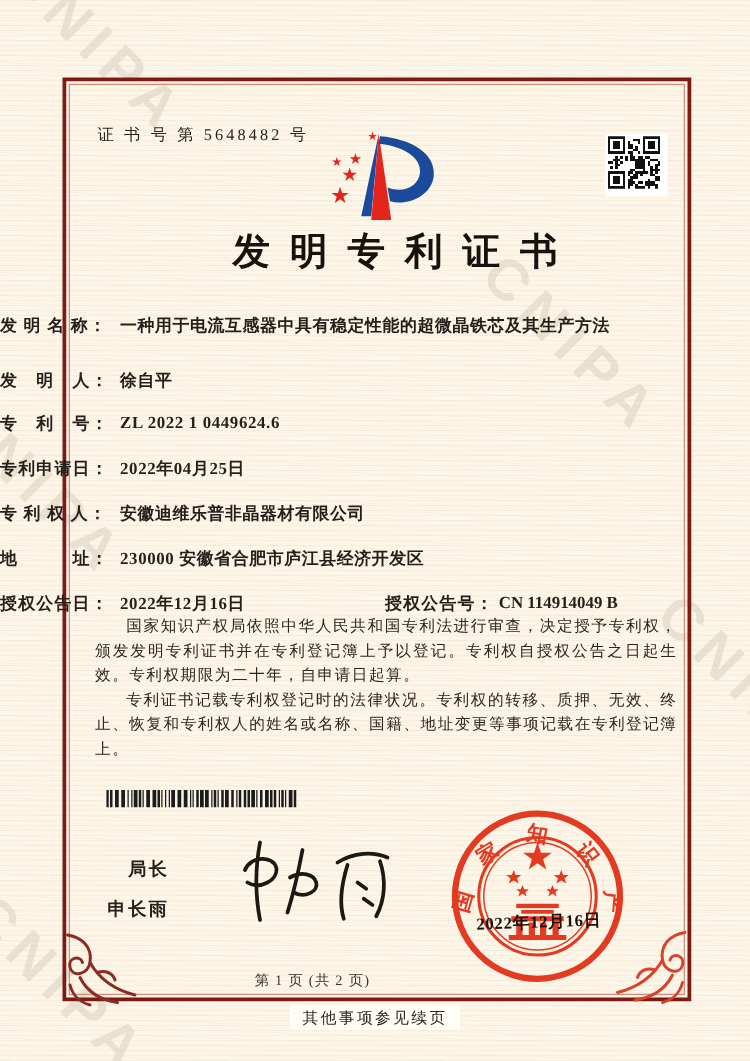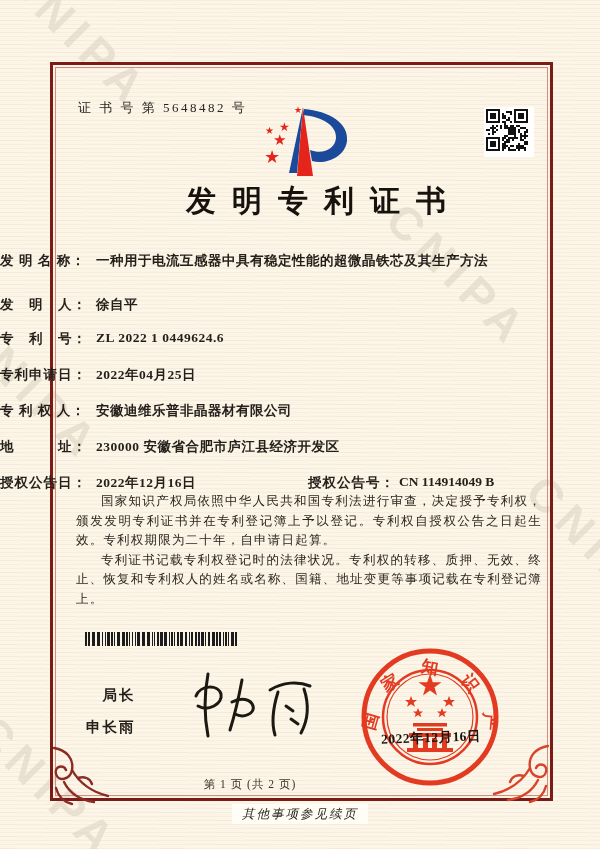--- a/index.html
+++ b/index.html
@@ -57,21 +57,21 @@
   .seal{position:absolute;left:357px;top:644px;width:146px;height:146px;}
   .seal-date{
     position:absolute;left:363px;top:729px;width:136px;text-align:center;
     font-size:13.5px;font-weight:bold;color:#17130f;letter-spacing:.5px;transform:rotate(-2deg);
     white-space:nowrap;
   }
   .page-no{position:absolute;left:0;top:777px;width:500px;text-align:center;font-size:11.5px;color:#3a332b;letter-spacing:1px;}
   .footer-note{
     position:absolute;left:0;top:806px;width:600px;text-align:center;font-size:12.5px;color:#2c261f;letter-spacing:2px;
   }
-  .footer-note span{background:#fffdf6;padding:3px 10px;font-style:italic;}
+  .footer-note span{background:#fffdf6;padding:3px 10px;}
   .flourish{position:absolute;width:72px;height:72px;}
   .fl-bl{left:40px;top:738px;}
   .fl-br{left:490px;top:736px;transform:scaleX(-1);}
 </style>
 </head>
 <body>
 
 <div class="page">
 
   <div class="wm" style="left:-12px;top:8px;">CNIPA</div>

